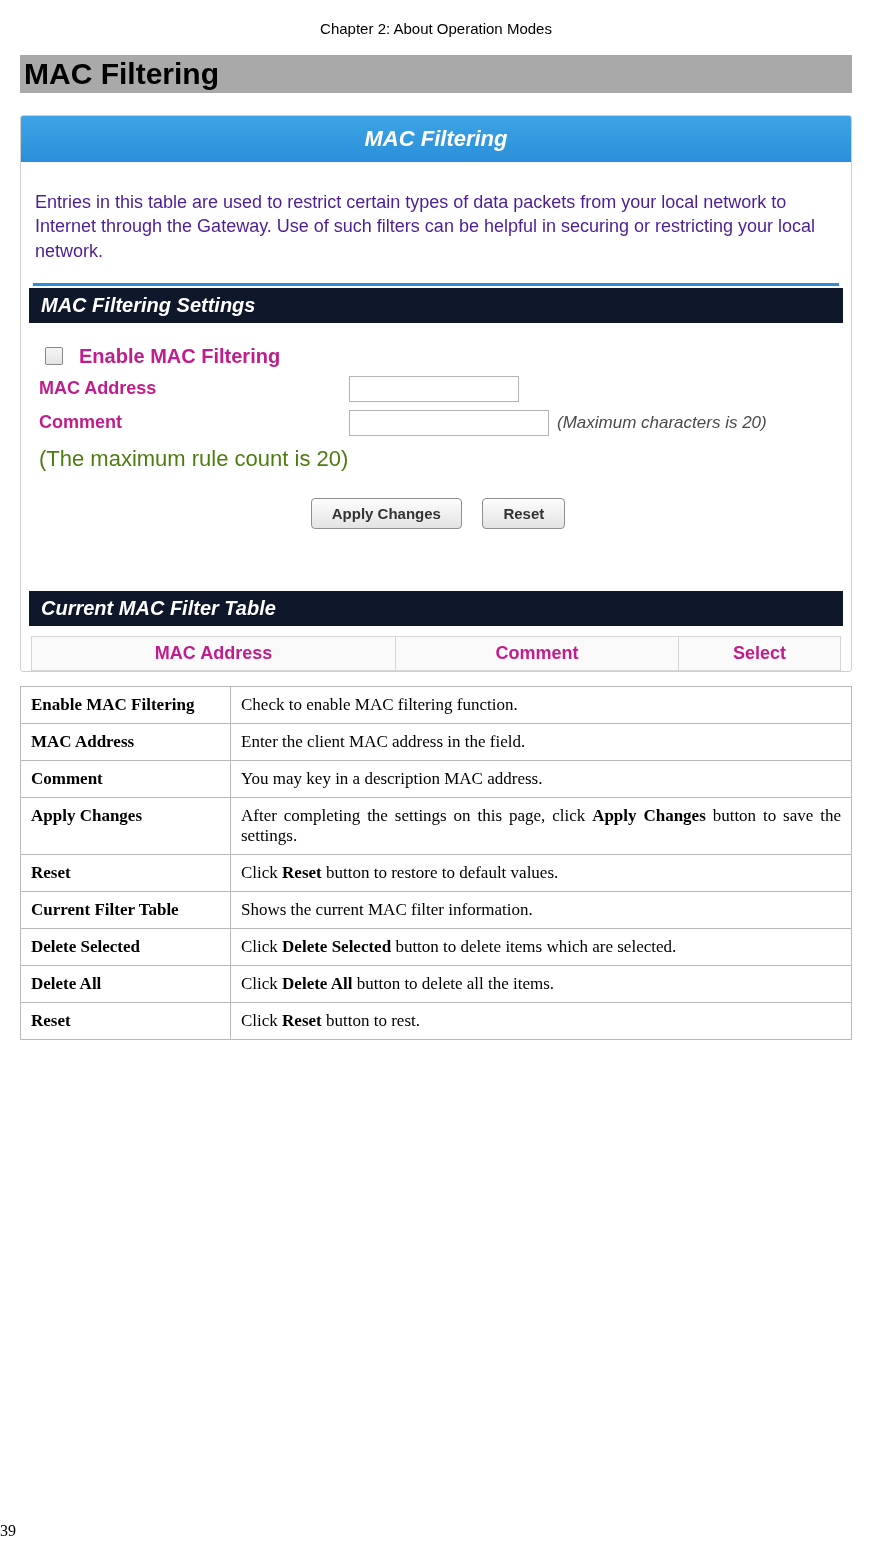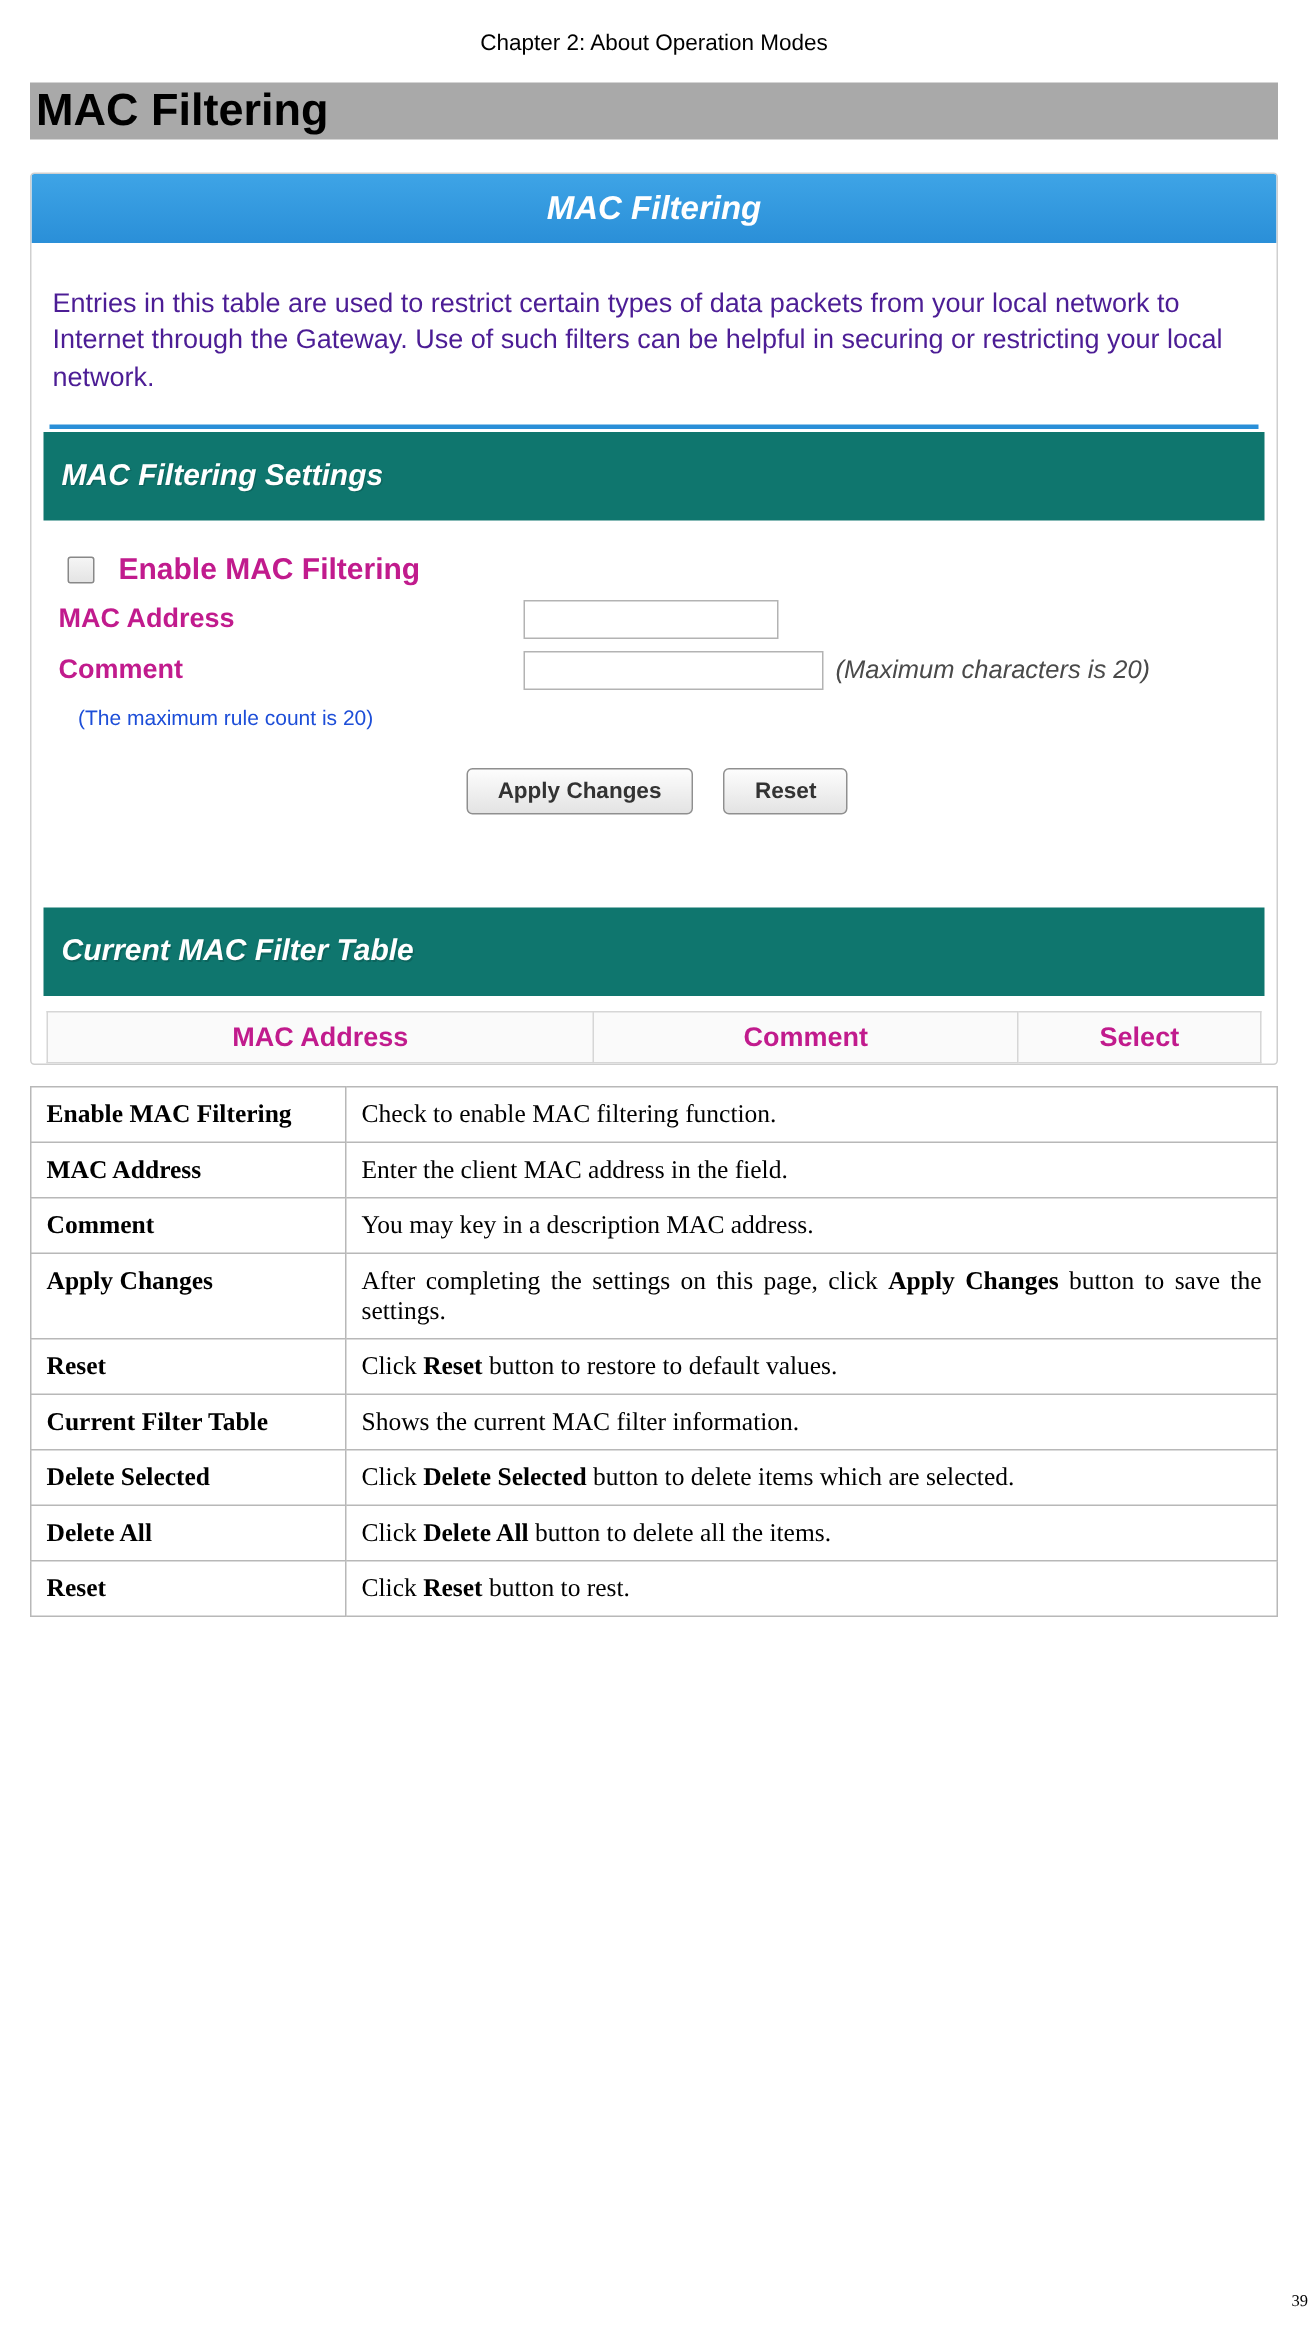--- a/index.html
+++ b/index.html
@@ -51,26 +51,26 @@
     font-size: 18px;
     line-height: 1.35;
     padding: 28px 14px 18px 14px;
   }
   .ss-blue-hr {
     border: none;
     border-top: 3px solid #2a8fd8;
     margin: 2px 12px 0 12px;
   }
   .ss-subbar {
-    background: #0f766e;
+    background: #0f172a;
     color: #fff;
     font-size: 20px;
     font-weight: bold;
     font-style: italic;
-    padding: 18px 12px;
+    padding: 6px 12px;
     margin: 2px 8px 10px 8px;
     text-shadow: 1px 1px 0 rgba(0,0,0,.15);
   }
   .ss-body { padding: 4px 14px 20px 18px; }
   .ss-row {
     display: flex;
     align-items: center;
     margin: 8px 0;
     font-size: 18px;
     color: #4a4a4a;
@@ -97,21 +97,21 @@
   .ss-input {
     border: 1px solid #b3b3b3;
     background: #fff;
     height: 26px;
     font-size: 15px;
     padding: 2px 6px;
   }
   .ss-input.mac { width: 170px; }
   .ss-input.cmt { width: 200px; }
   .ss-hint { color: #4a4a4a; margin-left: 8px; font-size: 17px; font-style: italic;}
-  .ss-note { color: #1d4ed8; font-size: 14px; margin: 10px 0 26px 13px;}
+  .ss-note { color: #4d7c0f; font-size: 22px; margin: 10px 0 26px 0;}
   .ss-btn-row { text-align: center; margin: 20px 0 40px 0; font-weight: bold; }
   .ss-btn {
     display: inline-block;
     background: linear-gradient(#fdfdfd,#e3e3e3);
     border: 1px solid #8f8f8f;
     border-radius: 4px;
     padding: 6px 20px;
     font-family: Arial, sans-serif;
     font-size: 15px;
     color: #333;
@@ -150,22 +150,22 @@
   .desc-table td.key {
     width: 210px;
     font-weight: bold;
   }
   .desc-table td.val { text-align: justify; }
   .bold { font-weight: bold; }
   .page-num {
     position: absolute;
     bottom: 16px;
     left: 0; right: 0;
-    text-align: right;
-    font-size: 11px;
+    text-align: left;
+    font-size: 16px;
   }
 </style>
 </head>
 <body>
 
 <div class="page">
   <div class="chapter-header">Chapter 2: About Operation Modes</div>
   <div class="section-title">MAC Filtering</div>
 
   <div class="screenshot">

